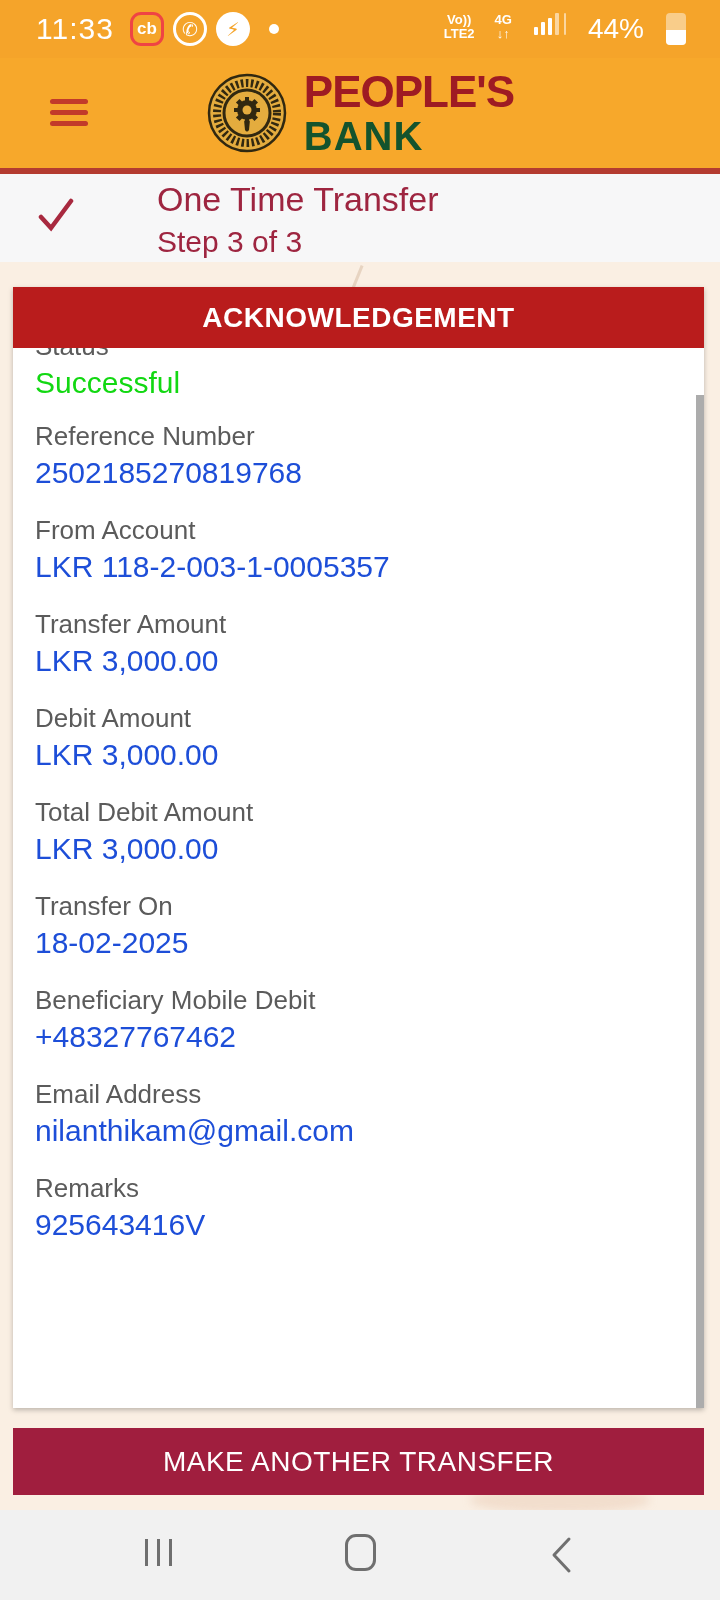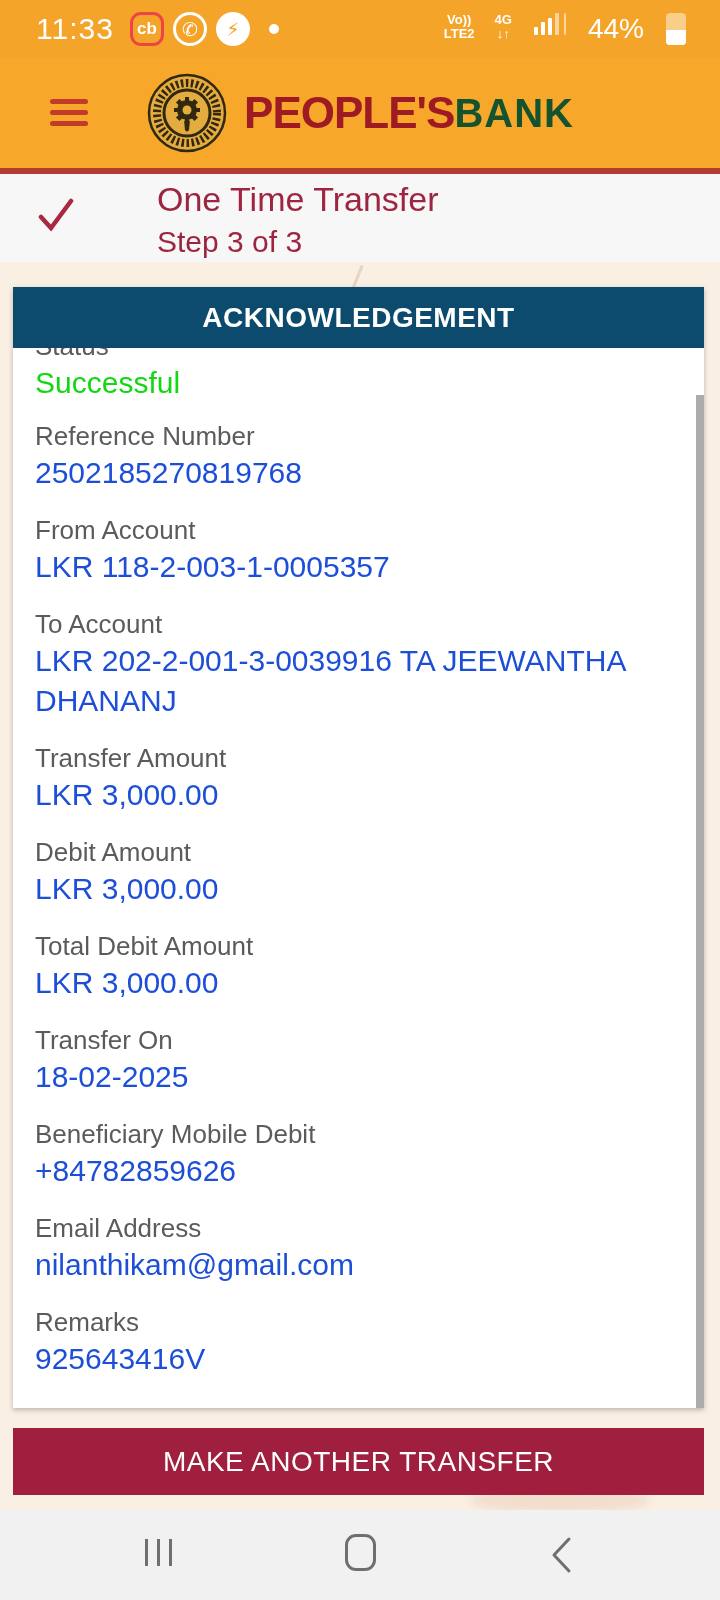--- a/index.html
+++ b/index.html
@@ -54,21 +54,21 @@
 
   
   .appbar {
     position:absolute; top:58px; left:0; width:720px; height:110px;
     background:#F7A82B; display:flex; align-items:center; justify-content:center;
   }
   .hamburger { position:absolute; left:50px; top:41px; width:38px; cursor:pointer; }
   .hamburger i { display:block; height:5px; background:#C23A2A; border-radius:3px; margin-bottom:6px; }
   .hamburger i:last-child { margin-bottom:0; }
   .logo { display:flex; align-items:center; gap:16px; }
-  .brand { display:flex; flex-direction:row; line-height:1; }
+  .brand { display:flex; flex-direction:column; line-height:1; }
   .brand .b1 { font-size:44px; font-weight:800; color:#9E1B23; letter-spacing:-1px; }
   .brand .b2 { font-size:40px; font-weight:800; color:#14532d; letter-spacing:1px; margin-top:2px; }
 
   .redstrip { position:absolute; top:168px; left:0; width:720px; height:6px; background:#B43B30; }
 
   
   .stephead { position:absolute; top:174px; left:0; width:720px; height:88px; background:#F7F7F8; }
   .check { position:absolute; left:38px; top:24px; }
   .step-titles { position:absolute; left:157px; top:4px; }
   .step-title { font-size:34px; color:#9E2540; font-weight:500; line-height:42px; }
@@ -80,21 +80,21 @@
          background:rgba(190,150,115,.30); transform:rotate(22deg); }
   .wm2 { position:absolute; left:470px; top:1225px; width:180px; height:26px; border-radius:50%;
          background:rgba(220,170,140,.25); filter:blur(4px); }
 
   
   .card {
     position:absolute; left:13px; top:287px; width:691px; height:1121px;
     background:#fff; box-shadow:0 2px 5px rgba(0,0,0,.25);
   }
   .card-header {
-    height:61px; background:#0c4a6e; color:#fff;
+    height:61px; background:#b91c1c; color:#fff;
     display:flex; align-items:center; justify-content:center;
     font-size:28px; font-weight:bold; letter-spacing:.5px;
   }
   .card-body { padding:0 60px 0 22px; }
   .clipped-row { height:9px; overflow:hidden; }
   .clipped-row span { display:block; margin-top:-18px; font-size:26px; color:#5B5B5B; line-height:33px; }
   .status-val { margin-top:7px; font-size:30px; color:#12D812; line-height:38px; margin-bottom:18px; }
   .field { margin-bottom:21px; }
   .field .label { font-size:26px; color:#5B5B5B; line-height:33px; }
   .field .value { font-size:30px; color:#1d4ed8; line-height:40px; }
@@ -221,42 +221,38 @@
 
     <div class="field">
       <div class="label">Reference Number</div>
       <div class="value">2502185270819768</div>
     </div>
     <div class="field">
       <div class="label">From Account</div>
       <div class="value">LKR 118-2-003-1-0005357</div>
     </div>
     <div class="field">
-      <div class="label">To Account</div>
-      <div class="value">LKR 202-2-001-3-0039916 TA JEEWANTHA DHANANJ</div>
-    </div>
-    <div class="field">
       <div class="label">Transfer Amount</div>
       <div class="value">LKR 3,000.00</div>
     </div>
     <div class="field">
       <div class="label">Debit Amount</div>
       <div class="value">LKR 3,000.00</div>
     </div>
     <div class="field">
       <div class="label">Total Debit Amount</div>
       <div class="value">LKR 3,000.00</div>
     </div>
     <div class="field">
       <div class="label">Transfer On</div>
       <div class="value">18-02-2025</div>
     </div>
     <div class="field">
       <div class="label">Beneficiary Mobile Debit</div>
-      <div class="value">+84782859626</div>
+      <div class="value">+48327767462</div>
     </div>
     <div class="field">
       <div class="label">Email Address</div>
       <div class="value">nilanthikam@gmail.com</div>
     </div>
     <div class="field">
       <div class="label">Remarks</div>
       <div class="value">925643416V</div>
     </div>
   </div>

